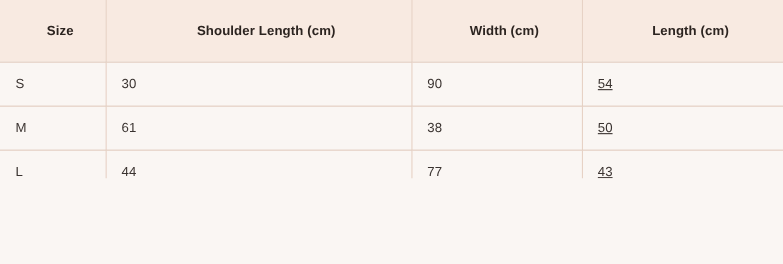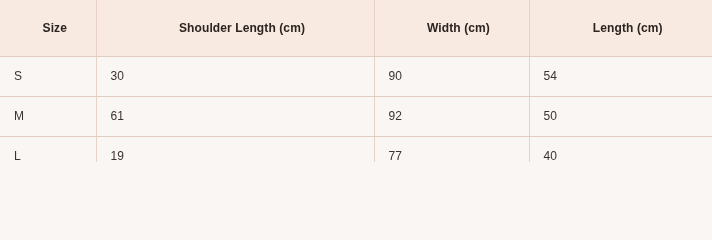--- a/index.html
+++ b/index.html
@@ -53,20 +53,21 @@
     font-size: 12px;
     font-weight: normal;
     text-align: left;
     padding: 0 0 0 14px;
     border-right: 1px solid #E7D2C5;
     border-bottom: 1px solid #E2CCBE;
     white-space: nowrap;
   }
   .size-table tbody td:last-child {
     border-right: none;
+    text-decoration: underline;
   }
   .size-table tbody tr:last-child td {
     border-bottom: none;
   }
 </style>
 </head>
 <body>
 
 <table class="size-table">
   <colgroup>
@@ -86,23 +87,23 @@
   <tbody>
     <tr>
       <td>S</td>
       <td>30</td>
       <td>90</td>
       <td>54</td>
     </tr>
     <tr>
       <td>M</td>
       <td>61</td>
-      <td>92</td>
+      <td>38</td>
       <td>50</td>
     </tr>
     <tr>
       <td>L</td>
-      <td>19</td>
+      <td>44</td>
       <td>77</td>
-      <td>40</td>
+      <td>43</td>
     </tr>
   </tbody>
 </table>
 
 </body></html>

